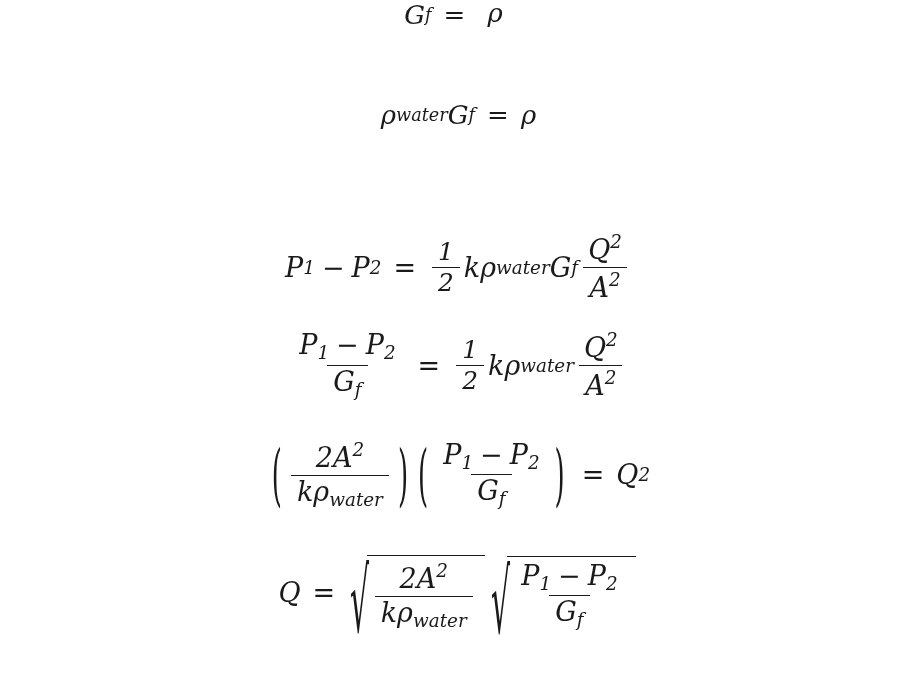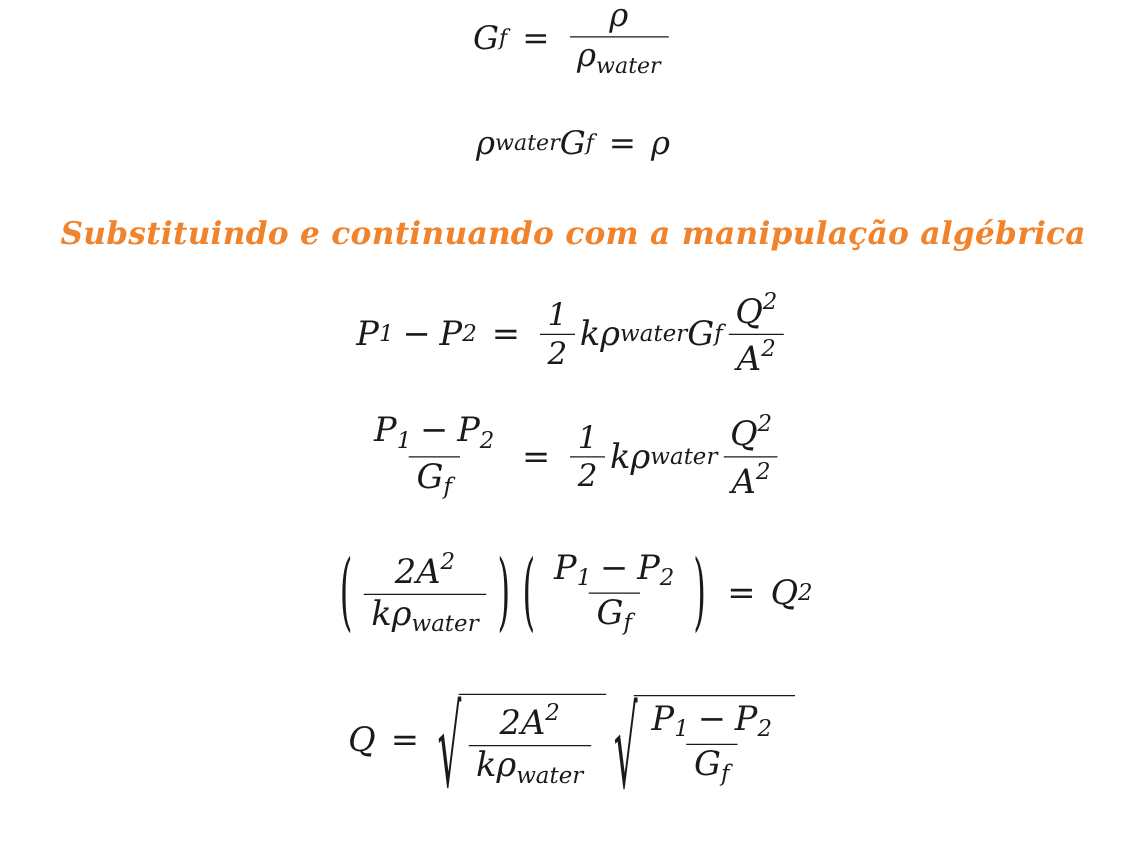--- a/index.html
+++ b/index.html
@@ -139,34 +139,32 @@
 <body>
 
 <div class="page">
 
   <div class="line row math" id="l1">
     <span>G</span>
       <span class="sub">f</span>
     <span class="eq">=</span>
     <span class="frac">
       <span class="num">ρ</span>
-      <span class="den"><span>ρ</span><span class="sub">water</span></span>
     </span>
   </div>
 
   <div class="line row math" id="l2">
     <span>ρ</span>
       <span class="sub">water</span>
       <span>G</span>
       <span class="sub">f</span>
     <span class="eq">=</span>
     <span>ρ</span>
   </div>
 
-  <div class="line heading" id="l3">Substituindo e continuando com a manipulação algébrica</div>
 
   <div class="line row math" id="l4">
     <span>P</span>
       <span class="sub">1</span>
     <span class="op">−</span>
     <span>P</span>
       <span class="sub">2</span>
     <span class="eq">=</span>
     <span class="frac" style="font-size:0.92em">
       <span class="num">1</span>

